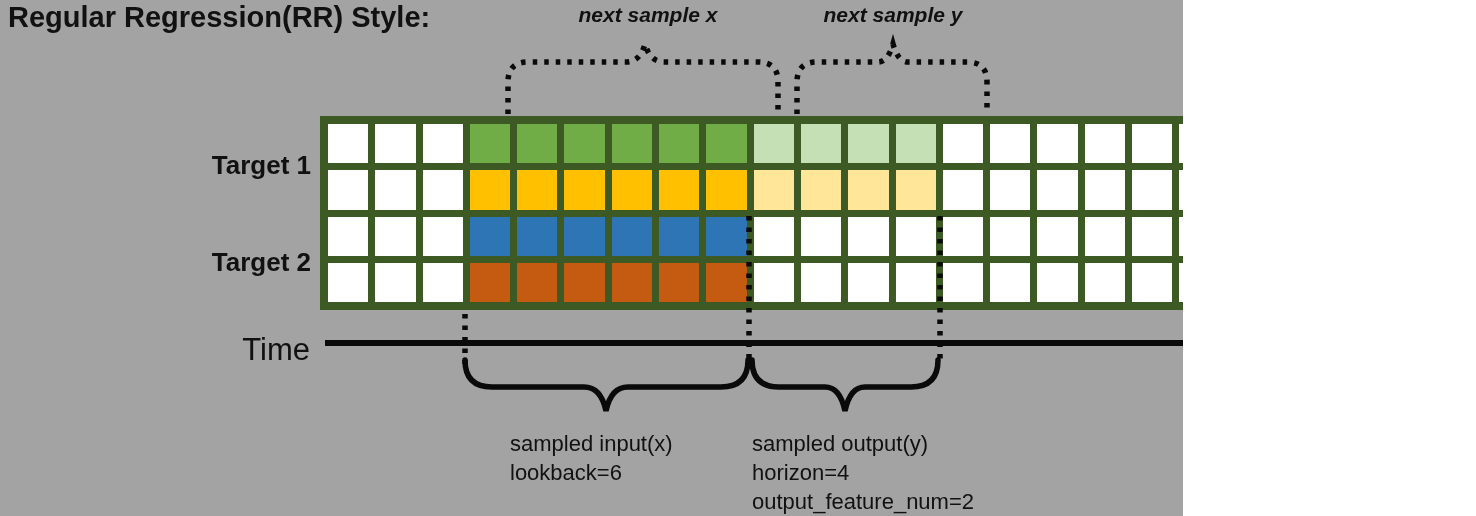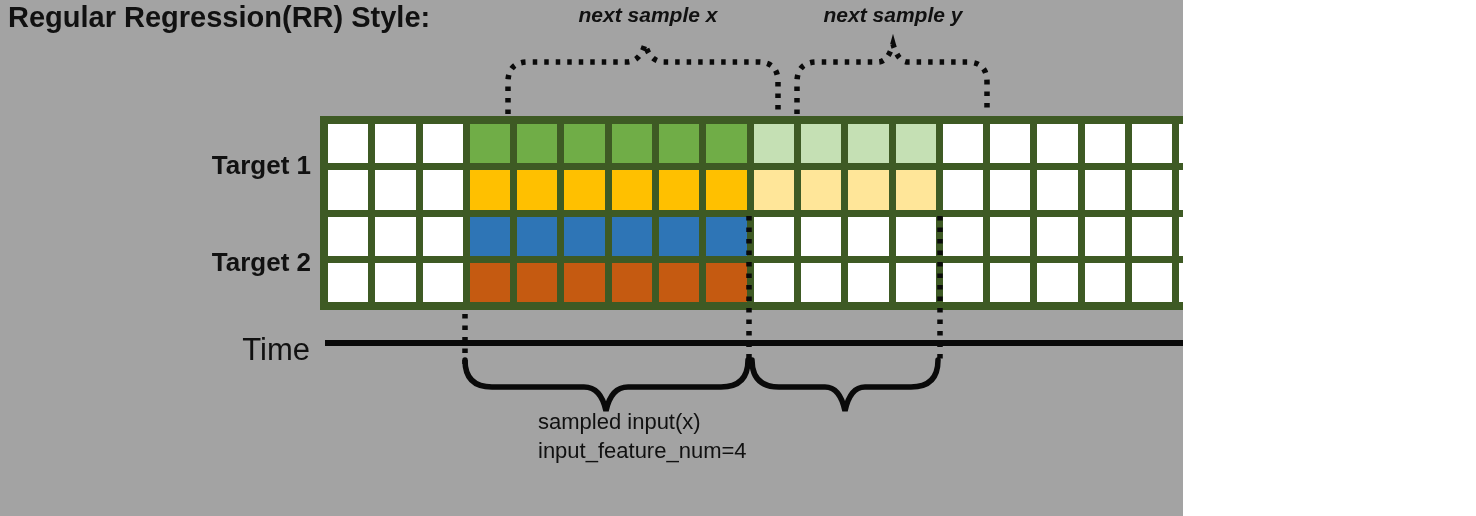--- a/index.html
+++ b/index.html
@@ -39,22 +39,22 @@
   }
   .dotted{fill:none;stroke:#0a0a0a;stroke-width:5.5;stroke-dasharray:4.5 7;}
   .brace{fill:none;stroke:#0a0a0a;stroke-width:5.5;stroke-linecap:round;}
   .axis-line{stroke:#0a0a0a;stroke-width:6;}
   .axis-head{fill:#0a0a0a;}
   .time-label{
     position:absolute;left:200px;top:326px;width:110px;text-align:right;
     font-size:31px;font-weight:400;white-space:nowrap;margin-top:6px;
   }
   .note{
-    position:absolute;top:407px;font-size:22px;line-height:29px;
-    font-weight:400;white-space:nowrap;margin-left:28px;
+    position:absolute;top:429px;font-size:22px;line-height:29px;
+    font-weight:400;white-space:nowrap;
   }
   .note-left{left:510px;}
   .note-right{left:752px;}
 </style>
 </head>
 <body>
 
 <div class="canvas">
 
   <div class="title">Regular Regression(RR) Style:</div>
@@ -177,17 +177,22 @@
       <polygon class="axis-head" points="1440,330 1440,356 1470,343"></polygon>
     </g>
     <path class="brace" d="M 465 360 Q 465 387 492 387 L 584 387 Q 601 387 606 411 Q 611 387 628 387 L 721 387 Q 748 387 748 360"></path>
     <path class="brace" d="M 752 360 Q 752 387 779 387 L 825 387 Q 840 387 845 411 Q 850 387 865 387 L 911 387 Q 938 387 938 360"></path>
   </svg>
 
   <div class="time-label">Time</div>
 
   <div class="note note-left">
     <div>sampled input(x)</div>
-    <div>input_feature_num=4</div>
+    <div>lookback=6</div>
   </div>
 
+  <div class="note note-right">
+    <div>sampled output(y)</div>
+    <div>horizon=4</div>
+    <div>output_feature_num=2</div>
+  </div>
 
 </div>
 
 </body></html>

